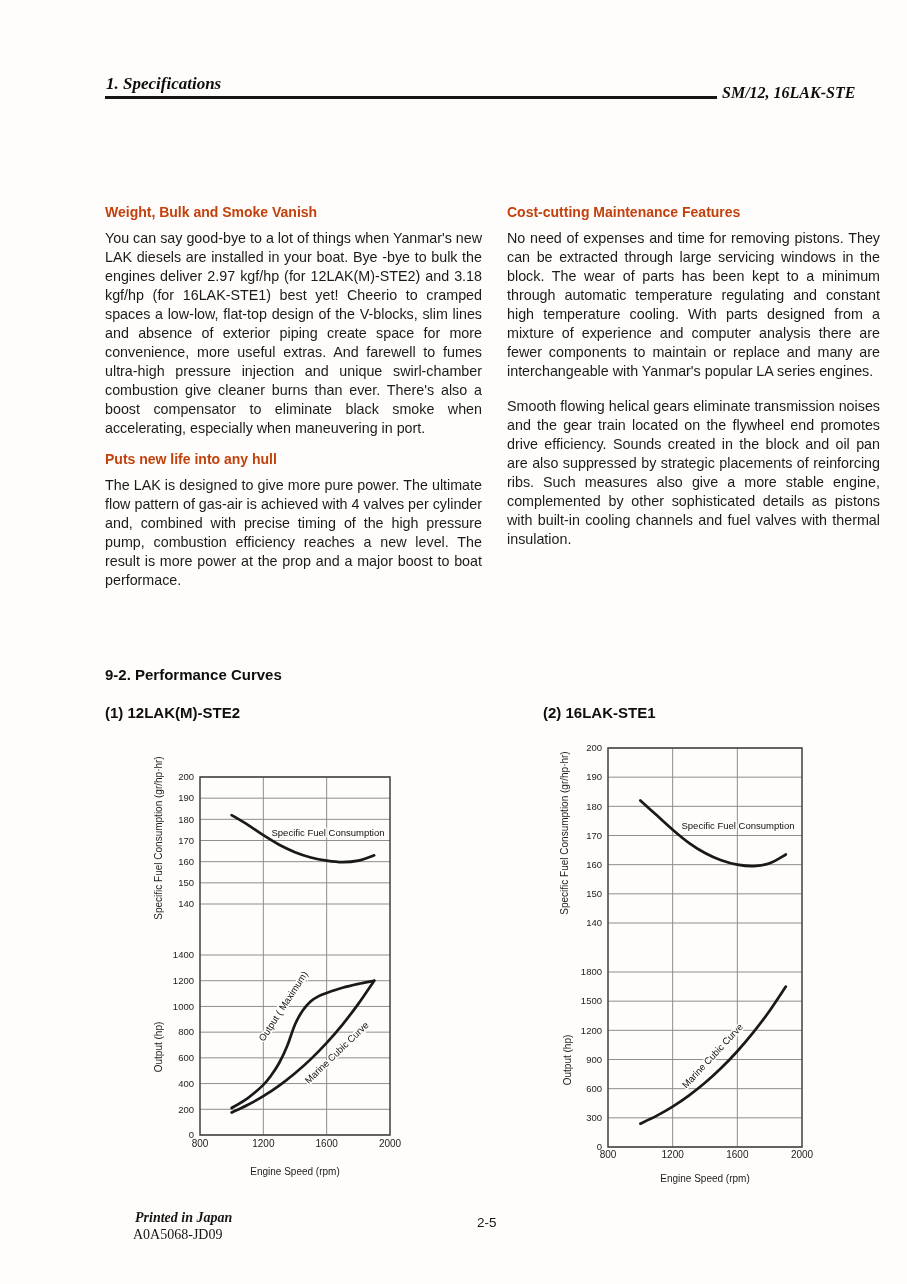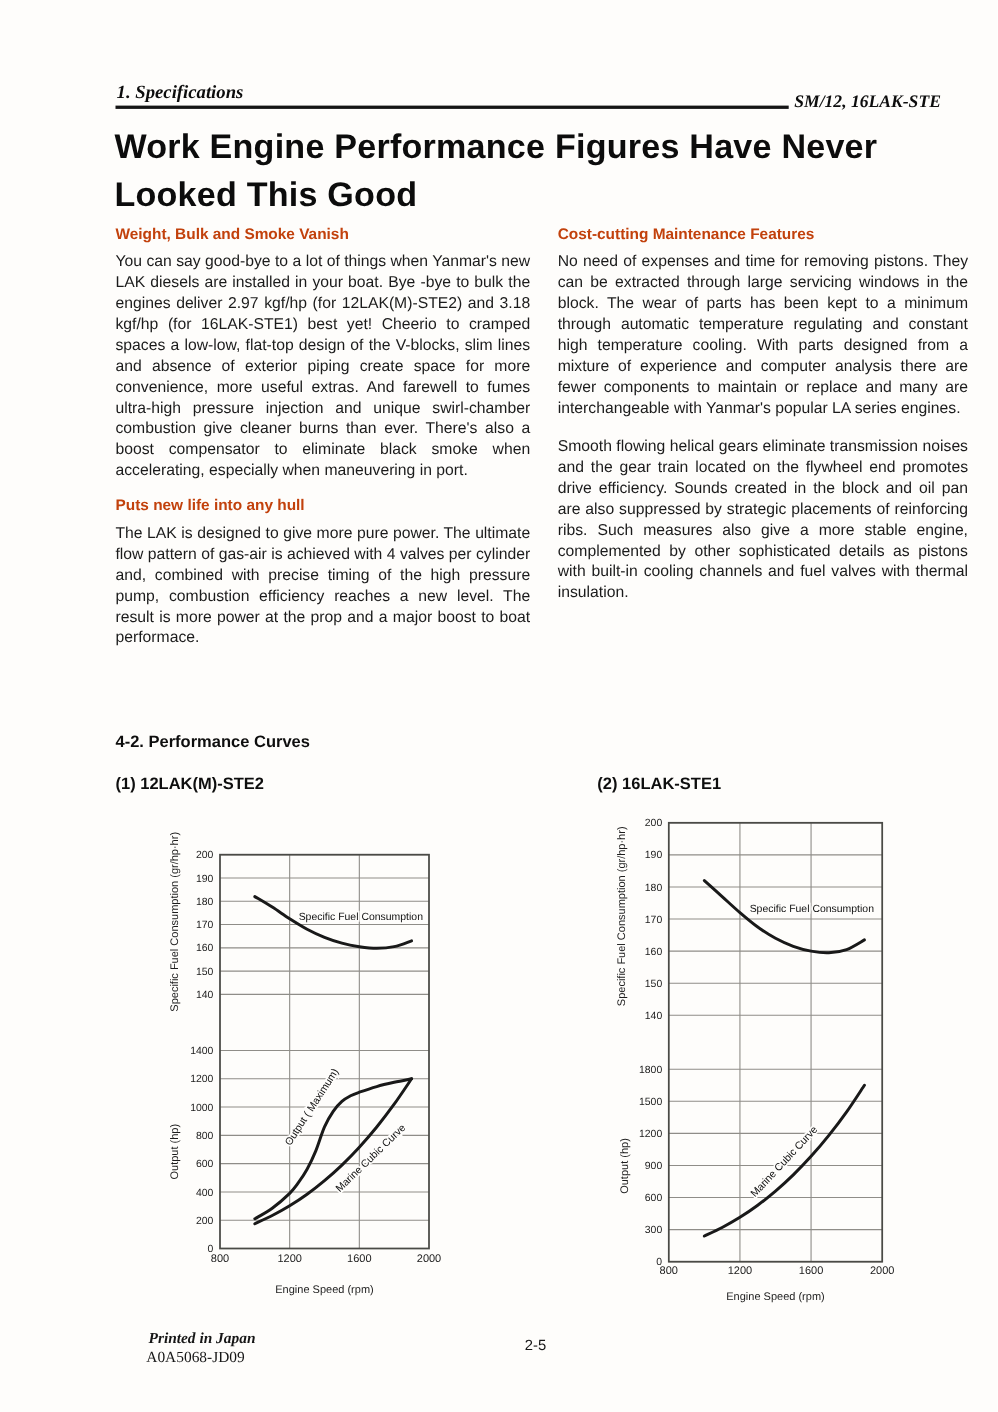--- a/index.html
+++ b/index.html
@@ -37,42 +37,41 @@
 </style>
 </head>
 <body>
 
 <div class="page">
 
   <span class="hdr-left">1. Specifications</span>
   <div class="hdr-rule"></div>
   <span class="hdr-right">SM/12, 16LAK-STE</span>
 
-  <h1 class="title">Work Engine Performance Figures Have Never Looked This Good</h1>
 
   <section class="sec" style="left:105px; top:204px; width:377px;">
     <h2>Weight, Bulk and Smoke Vanish</h2>
     <p>You can say good-bye to a lot of things when Yanmar's new LAK diesels are installed in your boat. Bye -bye to bulk the engines deliver 2.97 kgf/hp (for 12LAK(M)-STE2) and 3.18 kgf/hp (for 16LAK-STE1) best yet! Cheerio to cramped spaces a low-low, flat-top design of the V-blocks, slim lines and absence of exterior piping create space for more convenience, more useful extras. And farewell to fumes ultra-high pressure injection and unique swirl-chamber combustion give cleaner burns than ever. There's also a boost compensator to eliminate black smoke when accelerating, especially when maneuvering in port.</p>
   </section>
 
   <section class="sec" style="left:105px; top:451px; width:377px;">
     <h2>Puts new life into any hull</h2>
     <p>The LAK is designed to give more pure power. The ultimate flow pattern of gas-air is achieved with 4 valves per cylinder and, combined with precise timing of the high pressure pump, combustion efficiency reaches a new level. The result is more power at the prop and a major boost to boat performace.</p>
   </section>
 
   <section class="sec" style="left:507px; top:204px; width:373px;">
     <h2>Cost-cutting Maintenance Features</h2>
     <p>No need of expenses and time for removing pistons. They can be extracted through large servicing windows in the block. The wear of parts has been kept to a minimum through automatic temperature regulating and constant high temperature cooling. With parts designed from a mixture of experience and computer analysis there are fewer components to maintain or replace and many are interchangeable with Yanmar's popular LA series engines.</p>
   </section>
 
   <section class="sec" style="left:507px; top:397px; width:373px;">
     <p>Smooth flowing helical gears eliminate transmission noises and the gear train located on the flywheel end promotes drive efficiency. Sounds created in the block and oil pan are also suppressed by strategic placements of reinforcing ribs. Such measures also give a more stable engine, complemented by other sophisticated details as pistons with built-in cooling channels and fuel valves with thermal insulation.</p>
   </section>
 
-  <div class="curves-heading">4-2. Performance Curves</div>
+  <div class="curves-heading">9-2. Performance Curves</div>
 
   <div class="chart-title" style="left:105px; top:704px;">(1) 12LAK(M)-STE2</div>
   <div class="chart-title" style="left:505px; top:704px;margin-left:38px;">(2) 16LAK-STE1</div>
 
   <svg id="chart1-svg" class="chart" style="left:105px; top:750px;" width="330" height="445">
       <line x1="95" x2="285" y1="27" y2="27" class="grid"></line>
       <text x="89" y="30.3" text-anchor="end" class="tick">200</text>
       <line x1="95" x2="285" y1="48.166666666666664" y2="48.166666666666664" class="grid"></line>
       <text x="89" y="51.46666666666666" text-anchor="end" class="tick">190</text>
       <line x1="95" x2="285" y1="69.33333333333333" y2="69.33333333333333" class="grid"></line>

